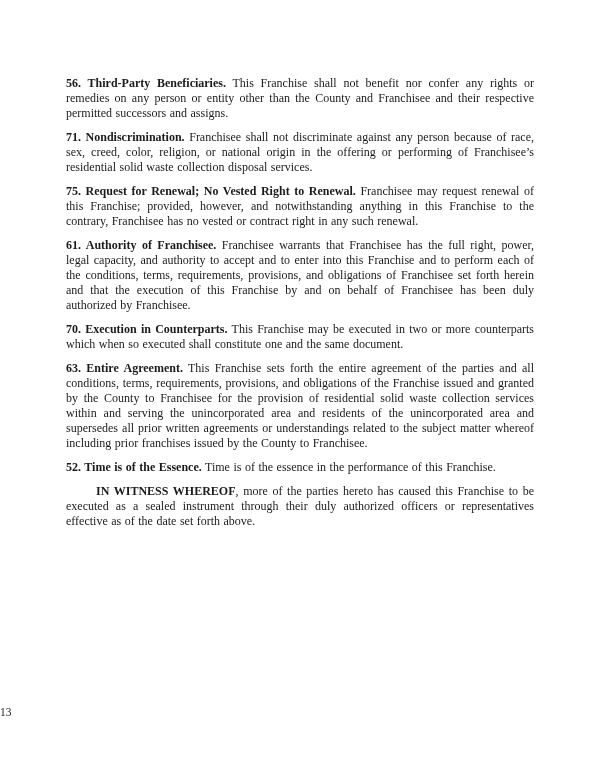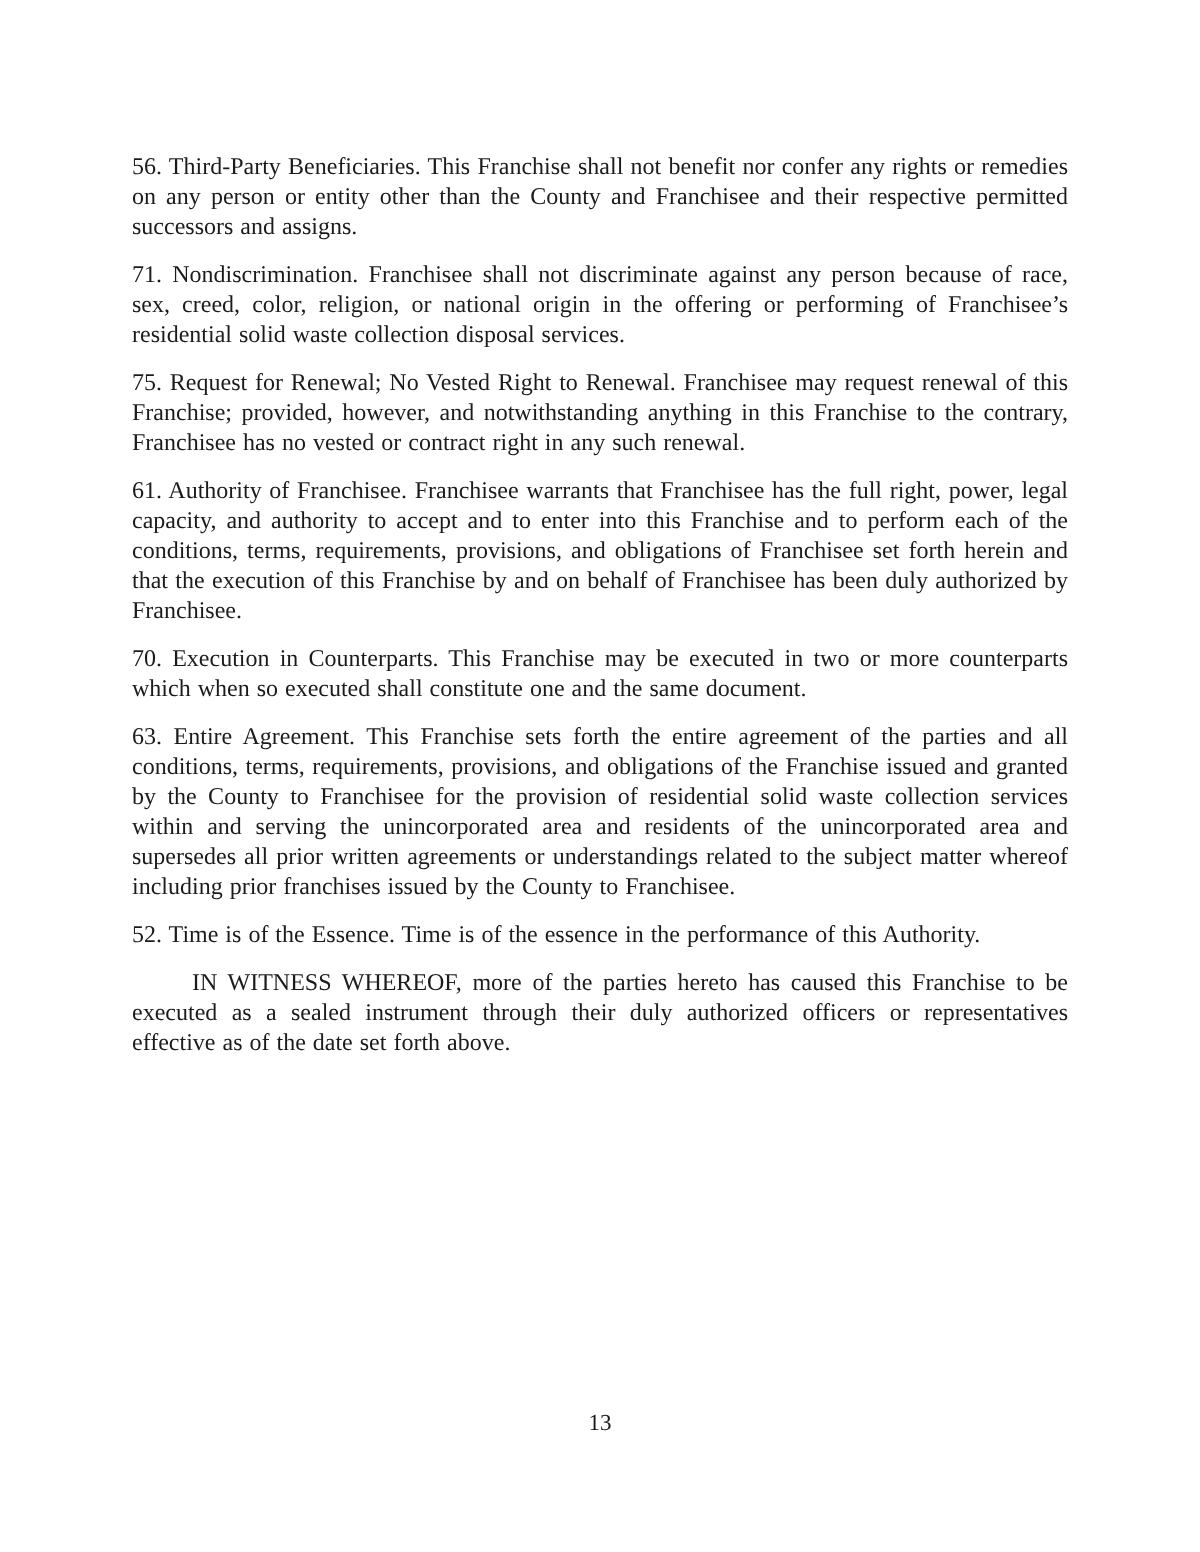--- a/index.html
+++ b/index.html
@@ -23,31 +23,30 @@
     width: 468px;
   }
   p.section {
     font-size: 12px;
     line-height: 15px;
     text-align: justify;
     margin: 0 0 9px 0;
     word-spacing: 0.5px;
   }
   p.section b {
-    font-weight: normal;
+    font-weight: bold;
   }
   p.closing {
     text-indent: 30px;
   }
   .page-number {
     position: absolute;
     top: 706px;
     left: 0;
     width: 100%;
-    text-align: center;
     font-size: 11.5px;
     color: #1b1b1b;
   }
 </style>
 </head>
 <body>
 
 <div class="page">
   <div class="content">
 
@@ -58,20 +57,20 @@
     <p class="section"><b>75. Request for Renewal; No Vested Right to Renewal.</b> <span>Franchisee may request renewal of this Franchise; provided, however, and notwithstanding anything in this Franchise to the contrary, Franchisee has no vested or contract right in any such renewal.</span></p>
 
 
 
     <p class="section"><b>61. Authority of Franchisee.</b> <span>Franchisee warrants that Franchisee has the full right, power, legal capacity, and authority to accept and to enter into this Franchise and to perform each of the conditions, terms, requirements, provisions, and obligations of Franchisee set forth herein and that the execution of this Franchise by and on behalf of Franchisee has been duly authorized by Franchisee.</span></p>
 
     <p class="section"><b>70. Execution in Counterparts.</b> <span>This Franchise may be executed in two or more counterparts which when so executed shall constitute one and the same document.</span></p>
 
     <p class="section"><b>63. Entire Agreement.</b> <span>This Franchise sets forth the entire agreement of the parties and all conditions, terms, requirements, provisions, and obligations of the Franchise issued and granted by the County to Franchisee for the provision of residential solid waste collection services within and serving the unincorporated area and residents of the unincorporated area and supersedes all prior written agreements or understandings related to the subject matter whereof including prior franchises issued by the County to Franchisee.</span></p>
 
-    <p class="section"><b>52. Time is of the Essence.</b> <span>Time is of the essence in the performance of this Authority.</span></p>
+    <p class="section"><b>52. Time is of the Essence.</b> <span>Time is of the essence in the performance of this Franchise.</span></p>
 
     <p class="section closing"><b>IN WITNESS WHEREOF</b><span>, more of the parties hereto has caused this Franchise to be executed as a sealed instrument through their duly authorized officers or representatives effective as of the date set forth above.</span></p>
 
   </div>
 
   <div class="page-number">13</div>
 </div>
 
 </body></html>

